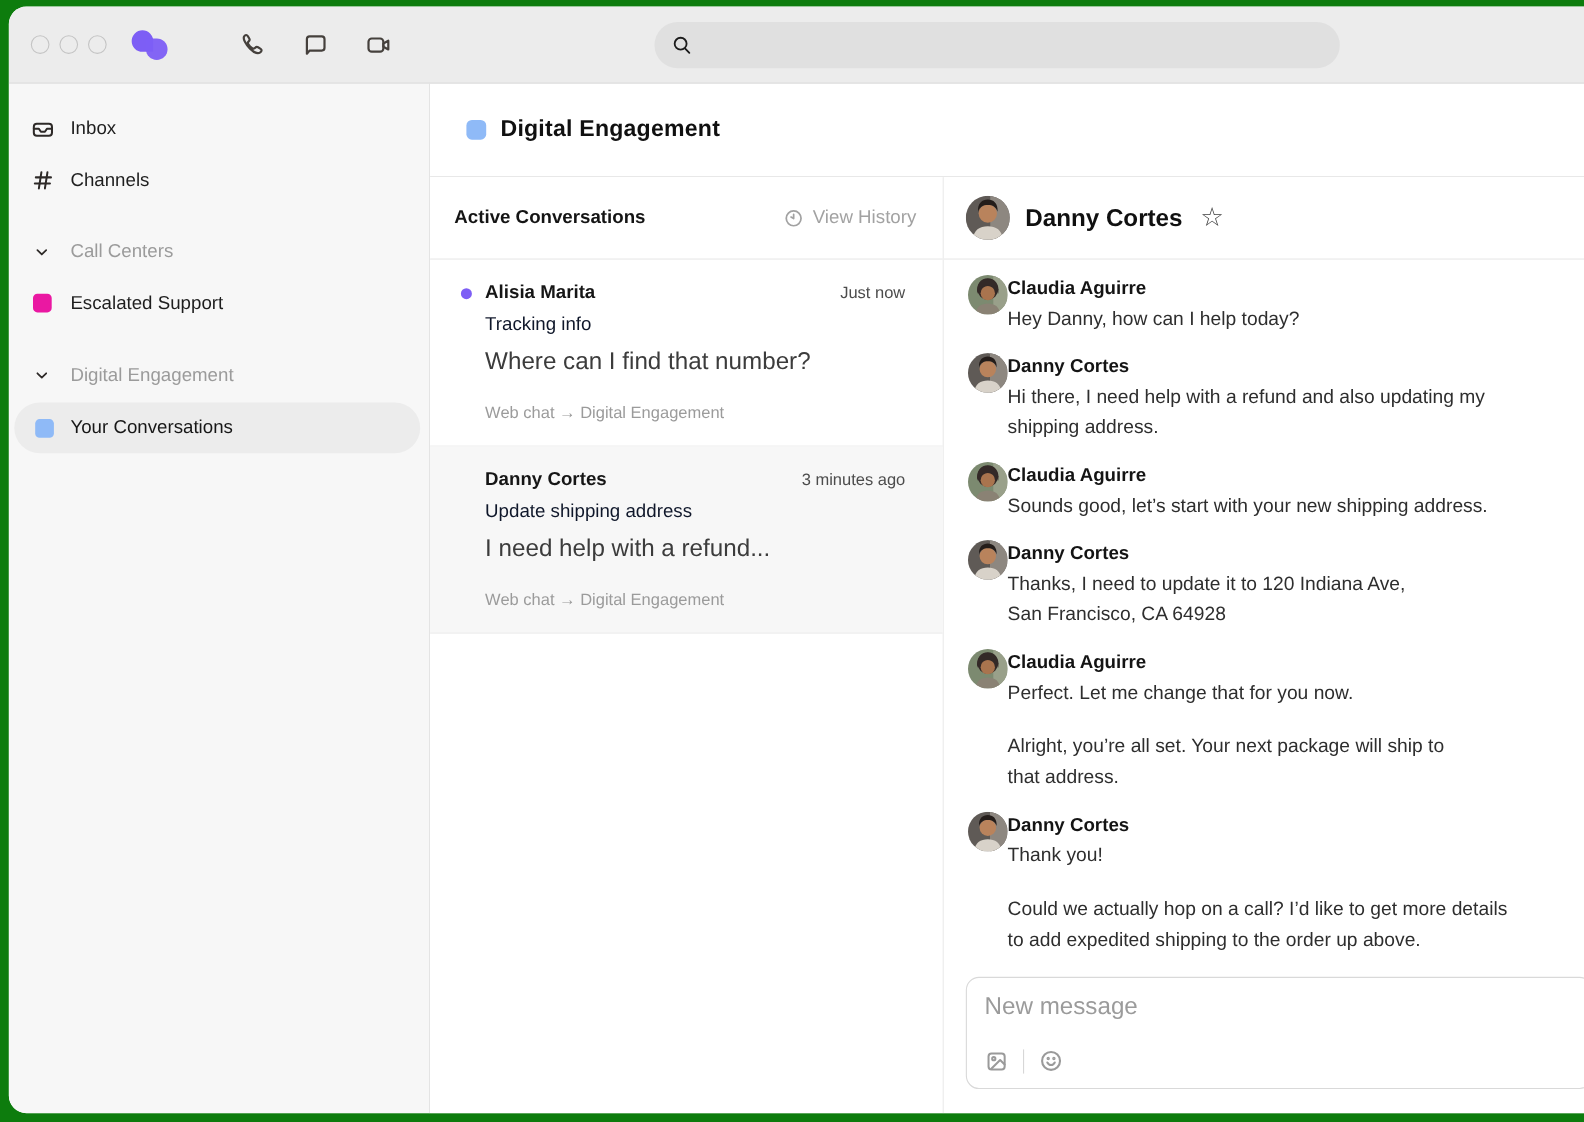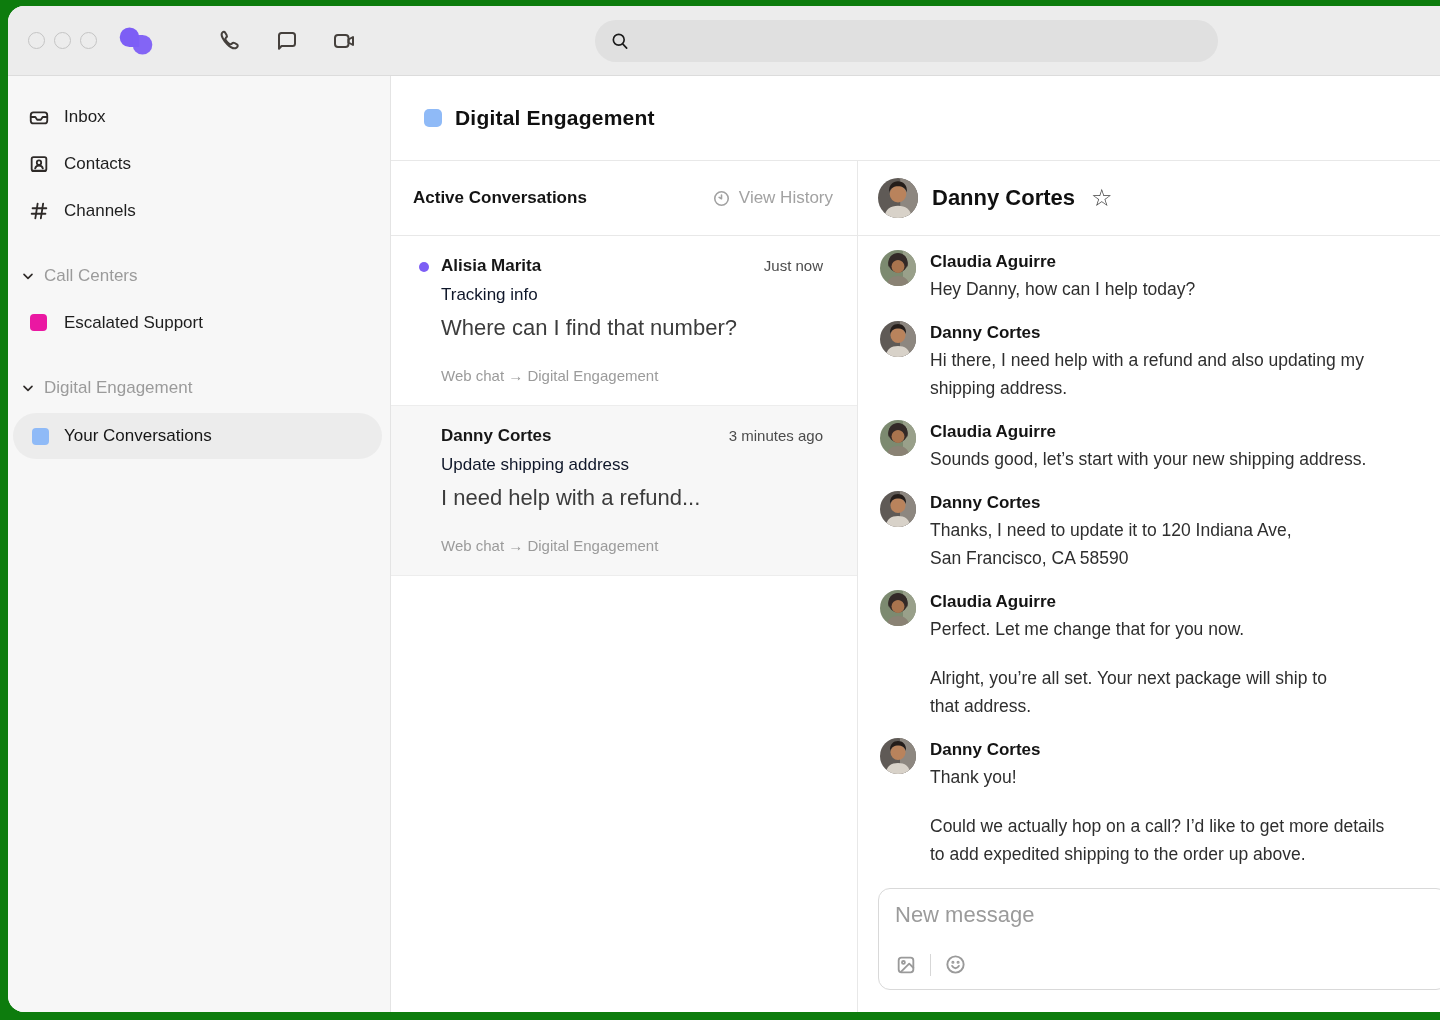--- a/index.html
+++ b/index.html
@@ -31,21 +31,21 @@
     background:#e0e0e0; border-radius:21px; display:flex; align-items:center; padding-left:15px; gap:10px;
   }
   .search input { background:transparent; border:none; outline:none; flex:1; font-size:17px; color:#222; height:100%; }
   
   .content { flex:1; display:flex; min-height:0; }
   .sidebar {
     flex:0 0 383px; background:#f7f7f7; border-right:1px solid #e4e4e4; padding-top:17px;
   }
   .side-item { height:47px; display:flex; align-items:center; padding-left:20px; gap:14px; font-size:17px; color:#1e1e1e; cursor:pointer; }
   .side-item svg { stroke:#2e2a28; flex:0 0 22px; }
-  .side-section-header { height:47px; margin-top:18px; display:flex; align-items:center; padding-left:12px; gap:8px; font-size:17px; color:#9b9b9b; cursor:pointer; }
+  .side-section-header { height:47px; margin-top:18px; display:flex; align-items:center; padding-left:22px; gap:18px; font-size:17px; color:#9b9b9b; cursor:pointer; }
   .side-section-header svg { stroke:#2e2a28; }
   .side-channel { height:47px; display:flex; align-items:center; padding-left:22px; gap:17px; font-size:17px; color:#1e1e1e; cursor:pointer; }
   .sq { width:17px; height:17px; border-radius:4px; flex:0 0 17px; }
   .sq-magenta { background:#ea18a2; }
   .sq-blue { background:#8fbaf7; }
   .side-selected {
     height:46px; margin:2px 8px 0 5px; background:#ececec; border-radius:24px;
     display:flex; align-items:center; padding-left:19px; gap:15px; font-size:17px; color:#161616; cursor:pointer;
   }
   
@@ -69,21 +69,21 @@
   .conv-subject { margin-top:9px; font-size:17px; color:#0f172a; }
   .conv-preview { margin-top:10px; font-size:22px; color:#3c3c3c; }
   .conv-path { margin-top:26px; font-size:15px; color:#9b9b9b; }
   
   .chat-pane { flex:1; position:relative; display:flex; flex-direction:column; min-width:0; overflow:hidden; background:#fff; }
   .chat-header { flex:0 0 75px; border-bottom:1px solid #e8e8e8; display:flex; align-items:center; padding-left:20px; gap:14px; }
   .avatar { border-radius:50%; overflow:hidden; display:block; }
   .chat-name { font-size:22px; font-weight:700; color:#101010; }
   .star { font-size:24px; color:#3f3f3f; margin-left:2px; background:none; border:none; cursor:pointer; line-height:1; }
   .messages { flex:1; padding:14px 0 0 22px; overflow:hidden; }
-  .msg { display:flex; gap:14px; margin-bottom:18px; }
+  .msg { display:flex; margin-bottom:18px; }
   .msg-avatar { flex:0 0 36px; }
   .msg-author { font-size:17px; font-weight:700; color:#141414; line-height:24px; }
   .msg-text { font-size:17.5px; color:#2e2e2e; line-height:28px; white-space:pre; margin-top:1px; }
   .msg-text + .msg-text { margin-top:21px; }
   .composer {
     position:absolute; left:20px; right:-8px; bottom:22px; height:102px;
     border:1px solid #d9d9d9; border-radius:12px; background:#fff; padding:13px 16px;
   }
   .composer input { border:none; outline:none; font-size:22px; color:#333; width:420px; }
   .composer input::placeholder { color:#9b9b9b; }
@@ -160,29 +160,20 @@
 
     <aside class="sidebar">
       <div class="side-item">
         <svg width="22" height="22" viewBox="0 0 24 24" fill="none" stroke-width="2" stroke-linecap="round" stroke-linejoin="round">
           <path d="M3 10 a3 3 0 0 1 3-3 h12 a3 3 0 0 1 3 3 v6 a3 3 0 0 1-3 3 h-12 a3 3 0 0 1-3-3 z"></path>
           <path d="M3 12 h5 l2 3 h4 l2-3 h5"></path>
         </svg>
         <span>Inbox</span>
       </div>
       <div class="side-item">
-        <svg width="22" height="22" viewBox="0 0 24 24" fill="none" stroke-width="2" stroke-linecap="round" stroke-linejoin="round">
-          <rect x="4" y="4.5" width="16" height="15" rx="2"></rect>
-          <circle cx="12" cy="10.5" r="2.4"></circle>
-          <path d="M7.8 16.8 c.6-2.2 2.2-3.2 4.2-3.2 s3.6 1 4.2 3.2"></path>
-          <line x1="5" y1="19.5" x2="19" y2="19.5" stroke-width="2.4"></line>
-        </svg>
-        <span>Contacts</span>
-      </div>
-      <div class="side-item">
         <svg width="22" height="22" viewBox="0 0 24 24" fill="none" stroke-width="2" stroke-linecap="round">
           <line x1="5" y1="9" x2="20" y2="9"></line>
             <line x1="4" y1="15" x2="19" y2="15"></line>
           <line x1="10.5" y1="4" x2="8" y2="20"></line>
             <line x1="16.5" y1="4" x2="14" y2="20"></line>
         </svg>
         <span>Channels</span>
       </div>
 
       <div class="side-section-header">
@@ -292,21 +283,21 @@
               </div>
             </div>
 
             <div class="msg">
               <svg class="avatar msg-avatar" width="36" height="36" viewBox="0 0 36 36">
                   <use href="#av-danny"></use>
                 </svg>
               <div>
                 <div class="msg-author">Danny Cortes</div>
                 <div class="msg-text">Thanks, I need to update it to 120 Indiana Ave,
-San Francisco, CA 58590</div>
+San Francisco, CA 64928</div>
               </div>
             </div>
 
             <div class="msg">
               <svg class="avatar msg-avatar" width="36" height="36" viewBox="0 0 36 36">
                   <use href="#av-claudia"></use>
                 </svg>
               <div>
                 <div class="msg-author">Claudia Aguirre</div>
                 <div class="msg-text">Perfect. Let me change that for you now.</div>

